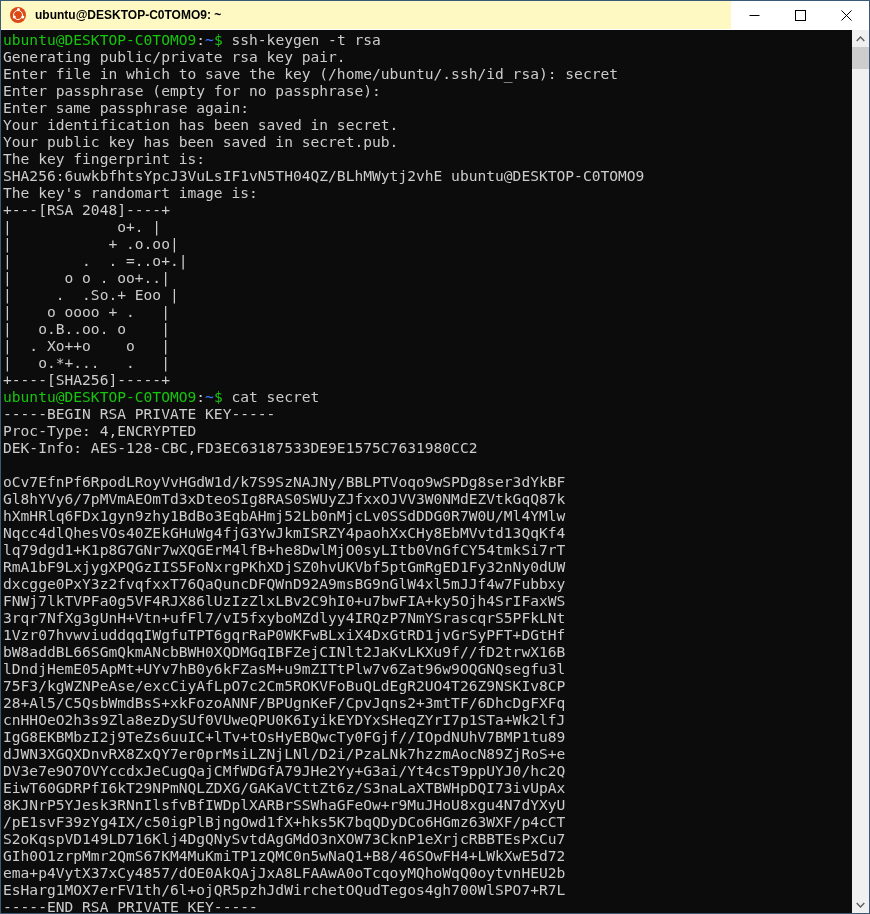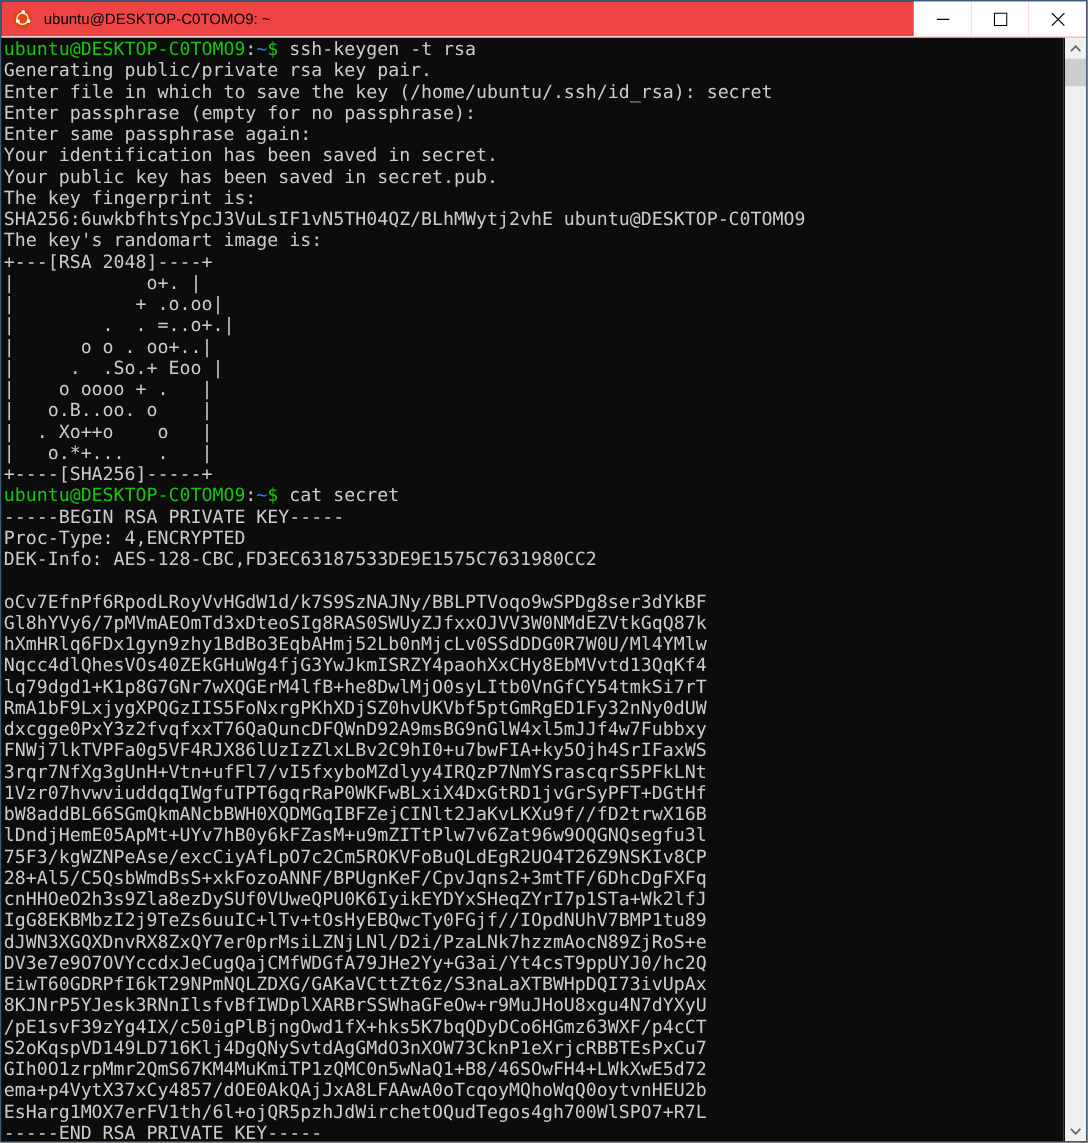--- a/index.html
+++ b/index.html
@@ -19,26 +19,27 @@
     background: #0c0c0c;
     display: flex;
     flex-direction: column;
     overflow: hidden;
     position: relative;
   }
   
   .titlebar {
     height: 28px;
     min-height: 28px;
-    background: #ef4444;
+    background: #fef9c3;
     display: flex;
     align-items: center;
     border-bottom: 1px solid #ffffff;
     position: relative;
     z-index: 5;
+    font-weight: bold;
   }
   .title-left {
     display: flex;
     align-items: center;
     padding-left: 9px;
     flex: 1 1 auto;
     overflow: hidden;
   }
   .ubuntu-icon {
     width: 16px;
@@ -89,21 +90,21 @@
     align-items: center;
     justify-content: center;
     background: #ffffff;
   }
   .tbtn svg { display: block; }
   
   .term-wrap {
     flex: 1 1 auto;
     display: flex;
     min-height: 0;
-    background: #404040;
+    background: #0369a1;
   }
   .terminal {
     flex: 1 1 auto;
     background: #0c0c0c;
     padding: 1px 0 0 2px;
     overflow: hidden;
     font-family: "DejaVu Sans Mono", monospace;
     font-size: 14.6px;
     line-height: 17px;
     color: #cccccc;

